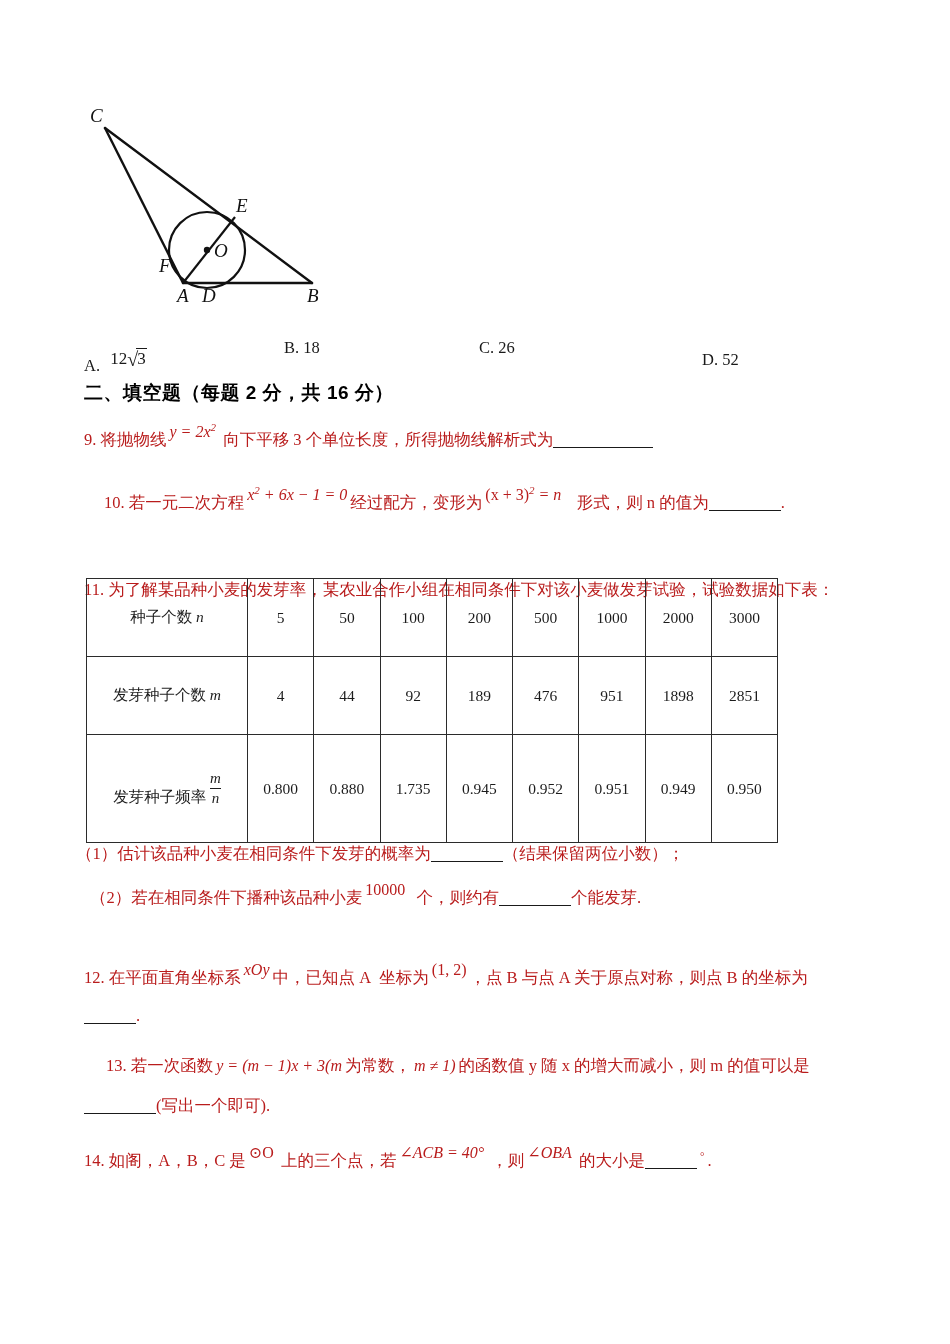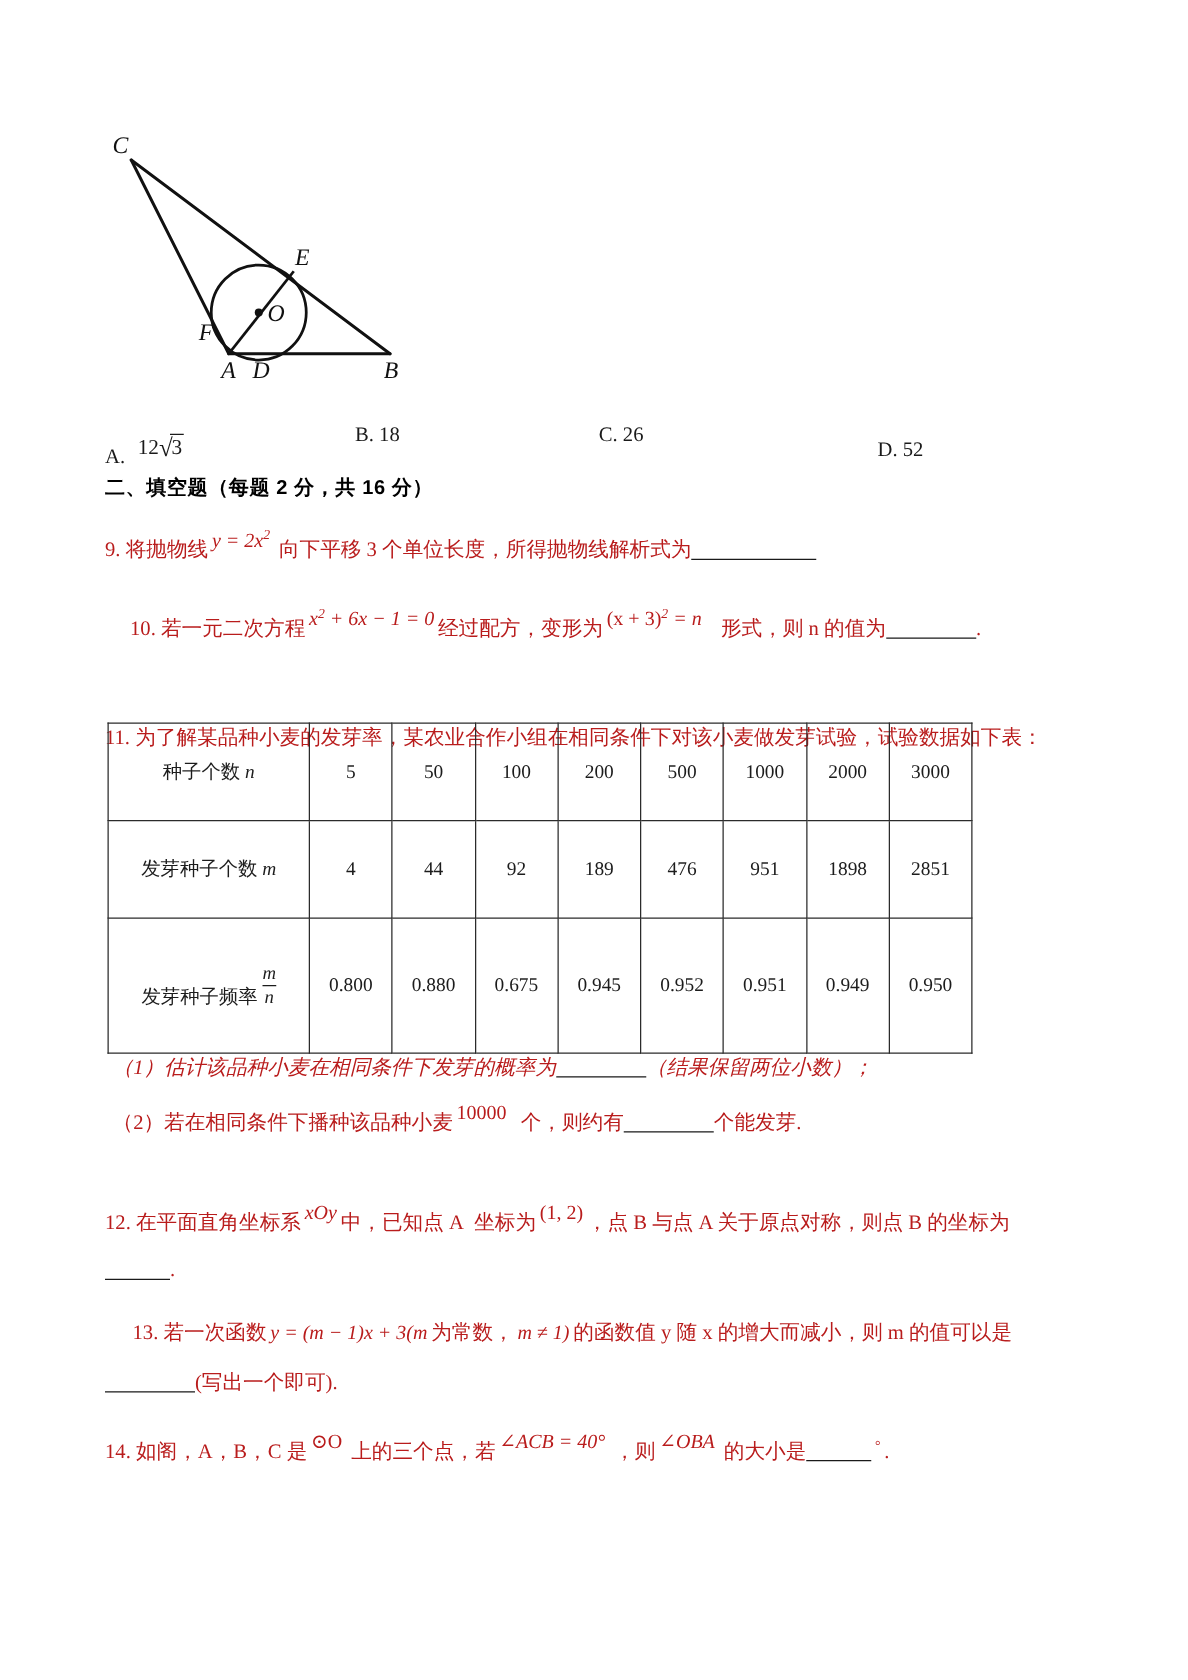--- a/index.html
+++ b/index.html
@@ -73,21 +73,21 @@
     margin-left: -2px;
   }
 
   
   .section-heading {
     position: absolute;
     left: 84px;
     top: 380px;
     font-family: "Liberation Sans", sans-serif;
     font-weight: bold;
-    font-size: 16px;
+    font-size: 19px;
     letter-spacing: 0.5px;
     color: #000;
     white-space: nowrap;
   }
 
   
   .q {
     position: absolute;
     font-size: 16.5px;
     line-height: 1.9;
@@ -105,21 +105,21 @@
   }
   .sup-math .up { font-size: 11px; vertical-align: super; font-style: italic; }
   .rm { font-style: normal; }
   .blank-s { display: inline-block; border-bottom: 1px solid #1a1a1a; width: 52px; vertical-align: -3px; }
   .blank-m { display: inline-block; border-bottom: 1px solid #1a1a1a; width: 72px; vertical-align: -3px; }
   .blank-l { display: inline-block; border-bottom: 1px solid #1a1a1a; width: 100px; vertical-align: -3px; }
 
   #q9  { left: 84px;  top: 424px; }
   #q10 { left: 72px;  top: 487px; margin-left: 32px; }
   #q11 { left: 84px;  top: 574px; }
-  #q11b { left: 90px; top: 838px; font-style: italic; }
+  #q11b { left: 76px; top: 838px; }
   #q11c { left: 90px; top: 882px; }
   #q12 { left: 84px;  top: 962px; }
   #q12b { left: 84px; top: 1000px; }
   #q13 { left: 84px;  top: 1050px; margin-left: 22px; }
   #q13b { left: 84px; top: 1090px; }
   #q14 { left: 84px;  top: 1145px; }
 
   
   .data-table {
     position: absolute;
@@ -266,21 +266,21 @@
           <div class="rowhead-inner">
             <span>发芽种子频率</span>
             <span class="frac">
               <span class="num">m</span>
               <span class="den">n</span>
             </span>
           </div>
         </td>
         <td class="cell">0.800</td>
         <td class="cell">0.880</td>
-        <td class="cell">0.675</td>
+        <td class="cell">1.735</td>
         <td class="cell">0.945</td>
         <td class="cell">0.952</td>
         <td class="cell">0.951</td>
         <td class="cell">0.949</td>
         <td class="cell">0.950</td>
       </tr>
     </tbody>
   </table>
 
   <div class="q" id="q11b">

